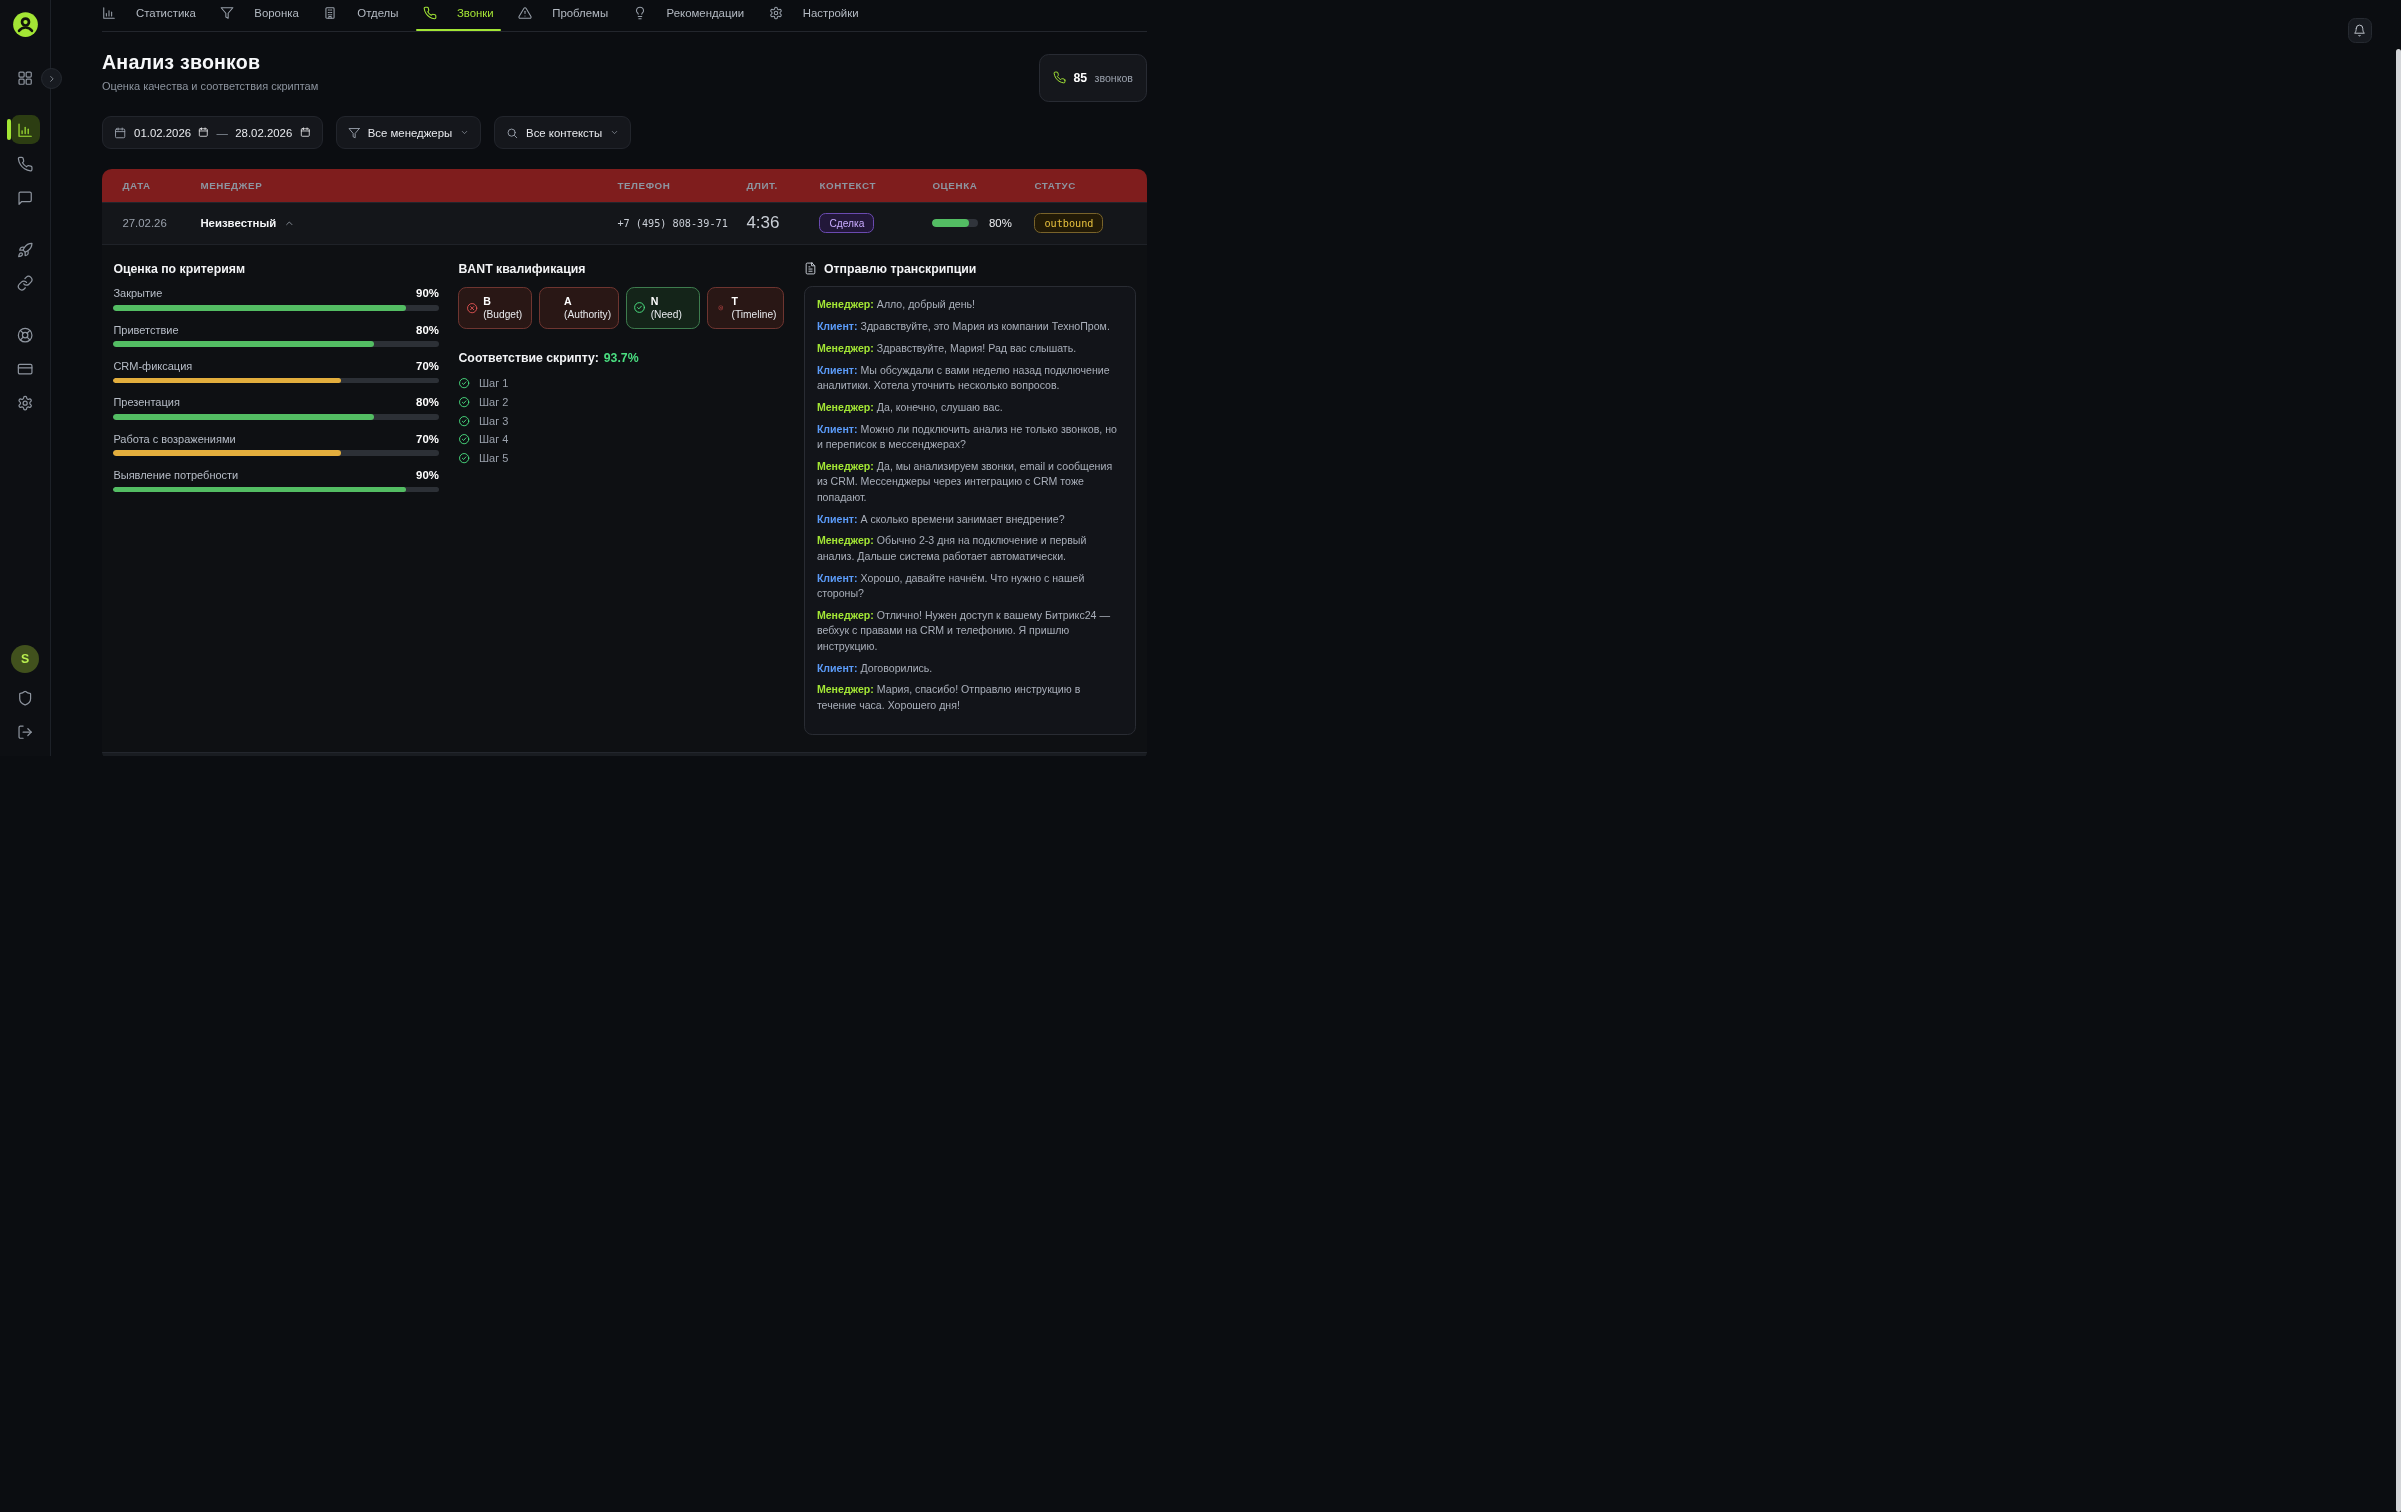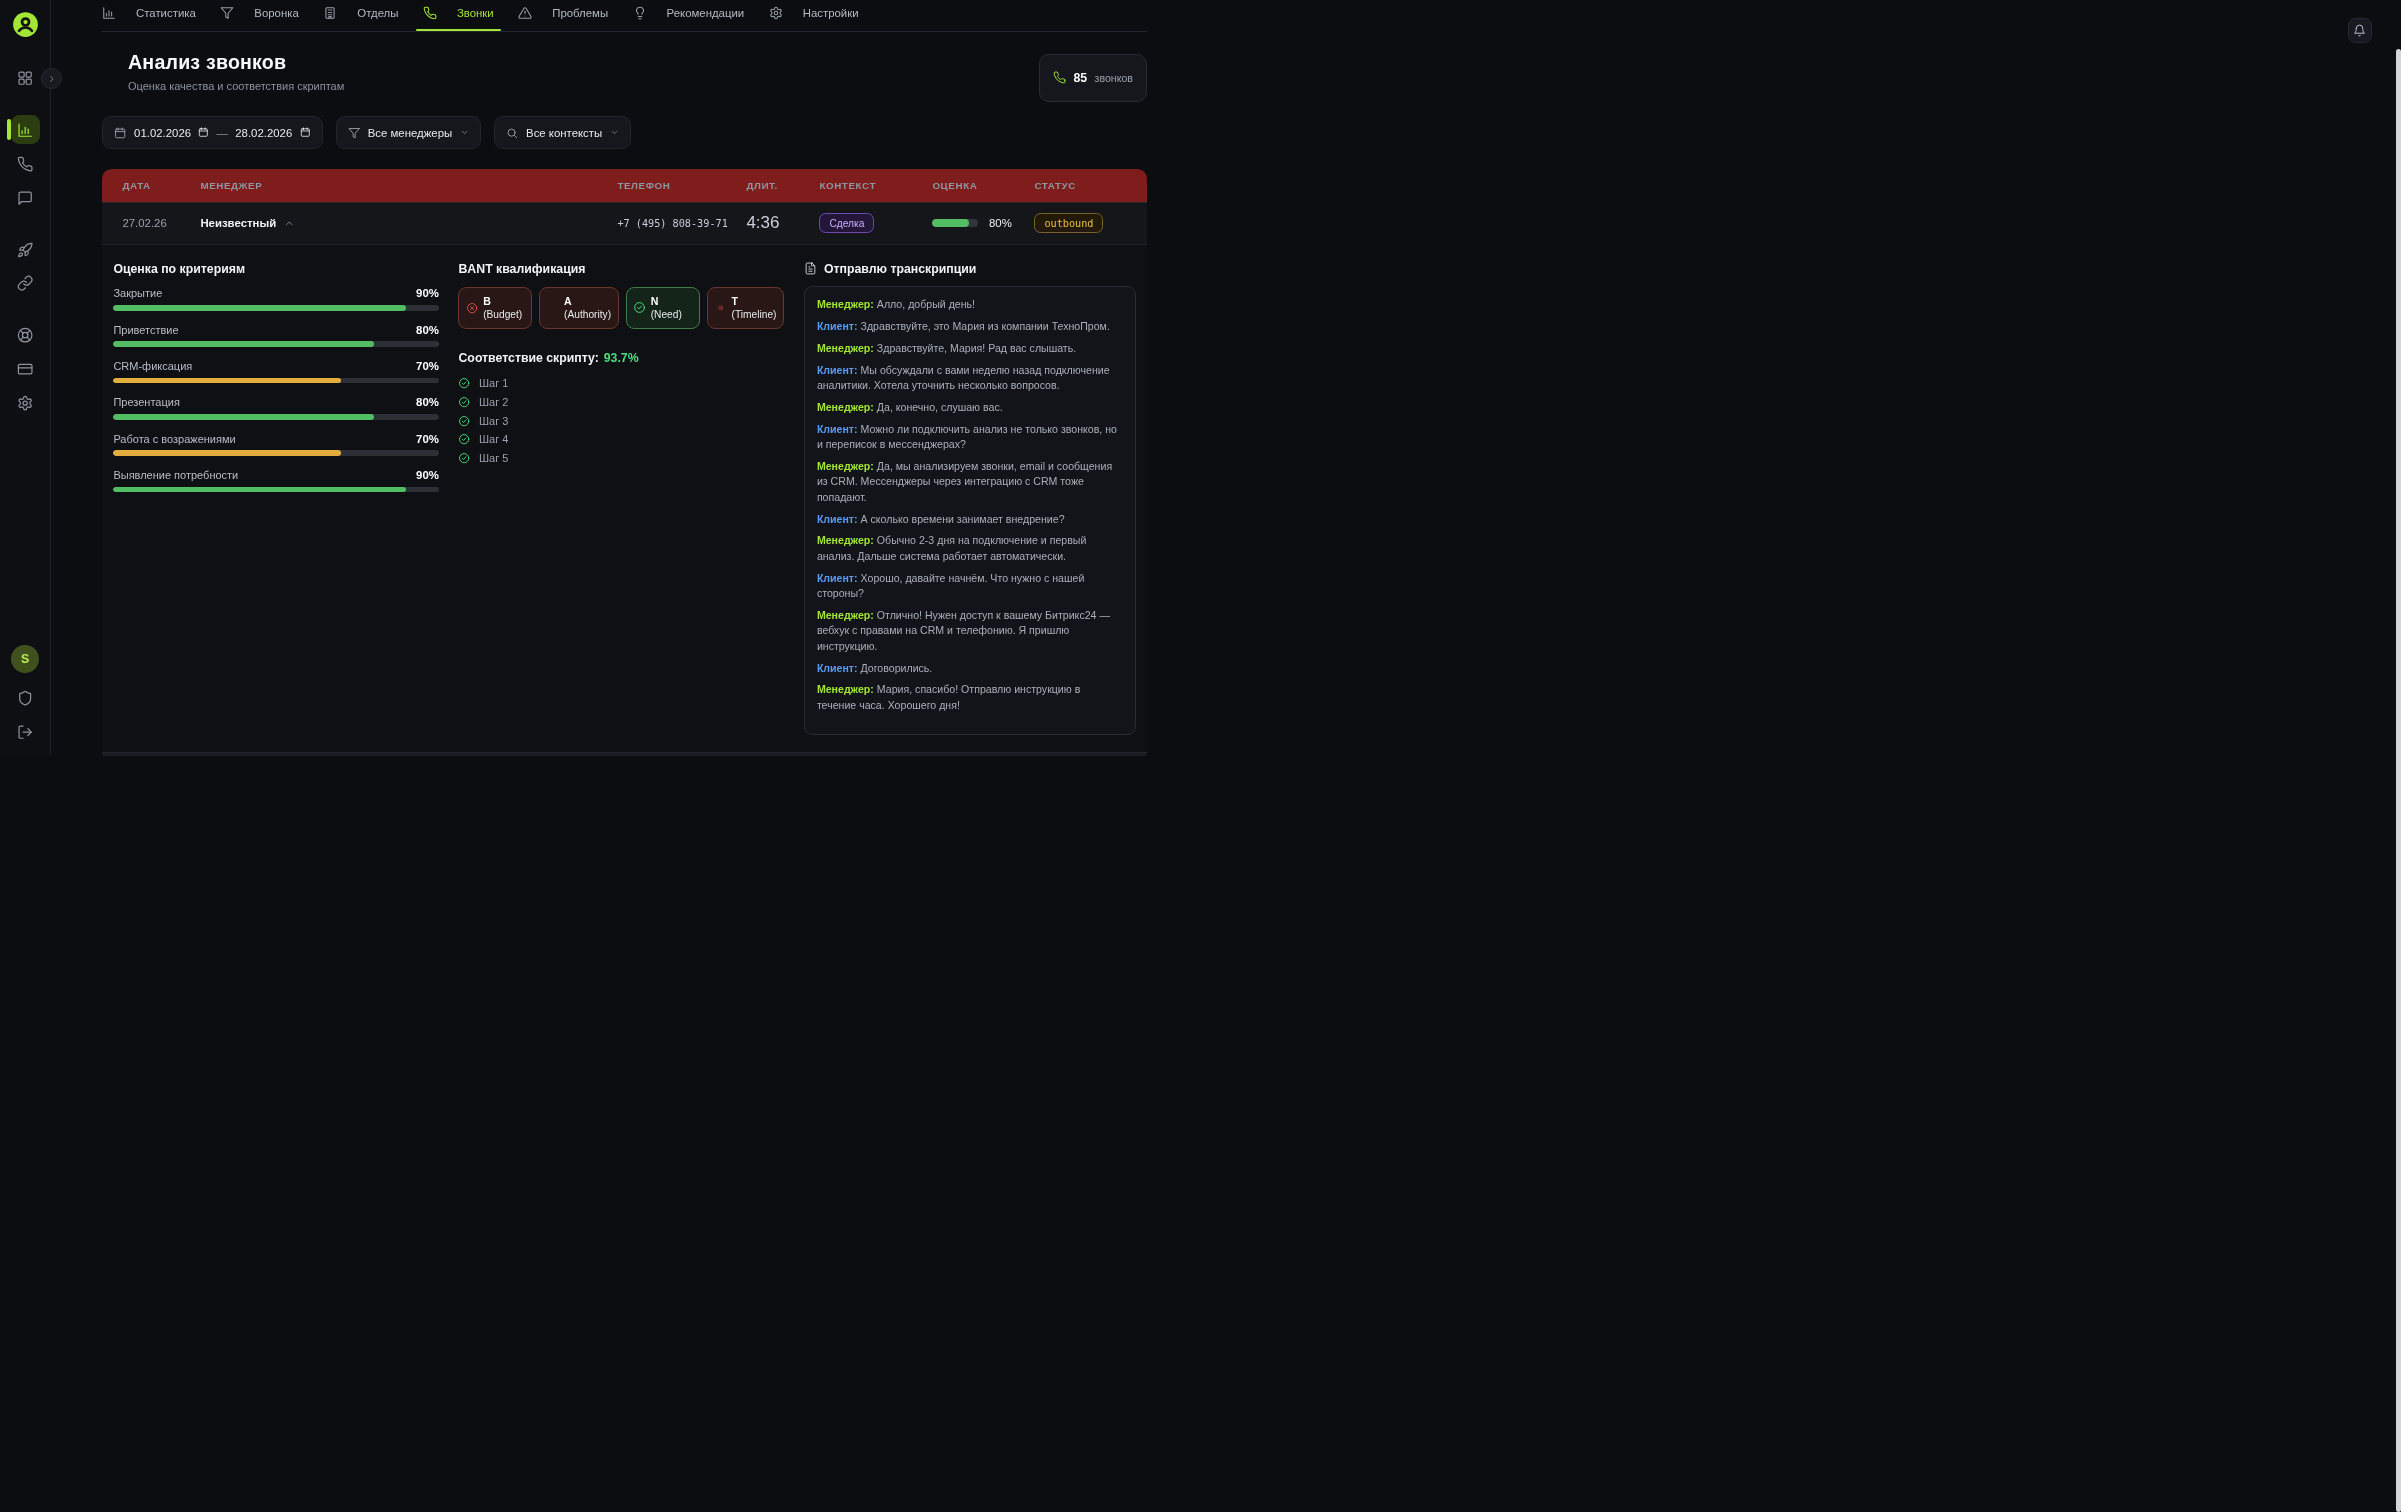--- a/index.html
+++ b/index.html
@@ -36,21 +36,21 @@
   .tab{position:relative;display:flex;align-items:center;gap:20px;height:16.3px;font-size:11.4px;color:#b4bac3}
   .tab .icon{width:14px;height:14px;color:#99a0aa}
   .tab.active{color:#a6e635}
   .tab.active .icon{color:#a3e635}
   .tab.active::after{content:"";position:absolute;left:-7.4px;right:-7.4px;top:24.5px;height:2px;background:#a3e635;border-radius:1.6px}
   .bell-btn{position:fixed;right:29px;top:18px;width:24.5px;height:24.5px;border-radius:7.4px;
     background:#171a20;border:0.8px solid #262a31;color:#c2c7cf;display:flex;align-items:center;justify-content:center;z-index:5}
   .bell-btn .icon{width:13px;height:13px}
 
   
-  .page-head{display:flex;justify-content:space-between;align-items:flex-start;margin:19px 54px 0 77px}
+  .page-head{display:flex;justify-content:space-between;align-items:flex-start;margin:19px 54px 0 51px}
   .page-title{margin:0 0 5.7px;font-size:19.6px;font-weight:700;color:#f7f8fa;letter-spacing:0.2px}
   .page-sub{margin:0;font-size:11px;color:#8c939e}
   .calls-chip{display:flex;align-items:center;gap:7.4px;background:#15171c;border:0.8px solid #282b33;
     border-radius:9.8px;padding:16px 13px;margin-top:2.5px}
   .calls-chip .icon{width:13px;height:13px;color:#a3e635}
   .calls-count{font-size:12.3px;font-weight:700;color:#fff}
   .calls-label{font-size:10.6px;color:#9aa1ac}
 
   
   .filters{display:flex;gap:13px;margin:14.7px 54px 0 51px}

